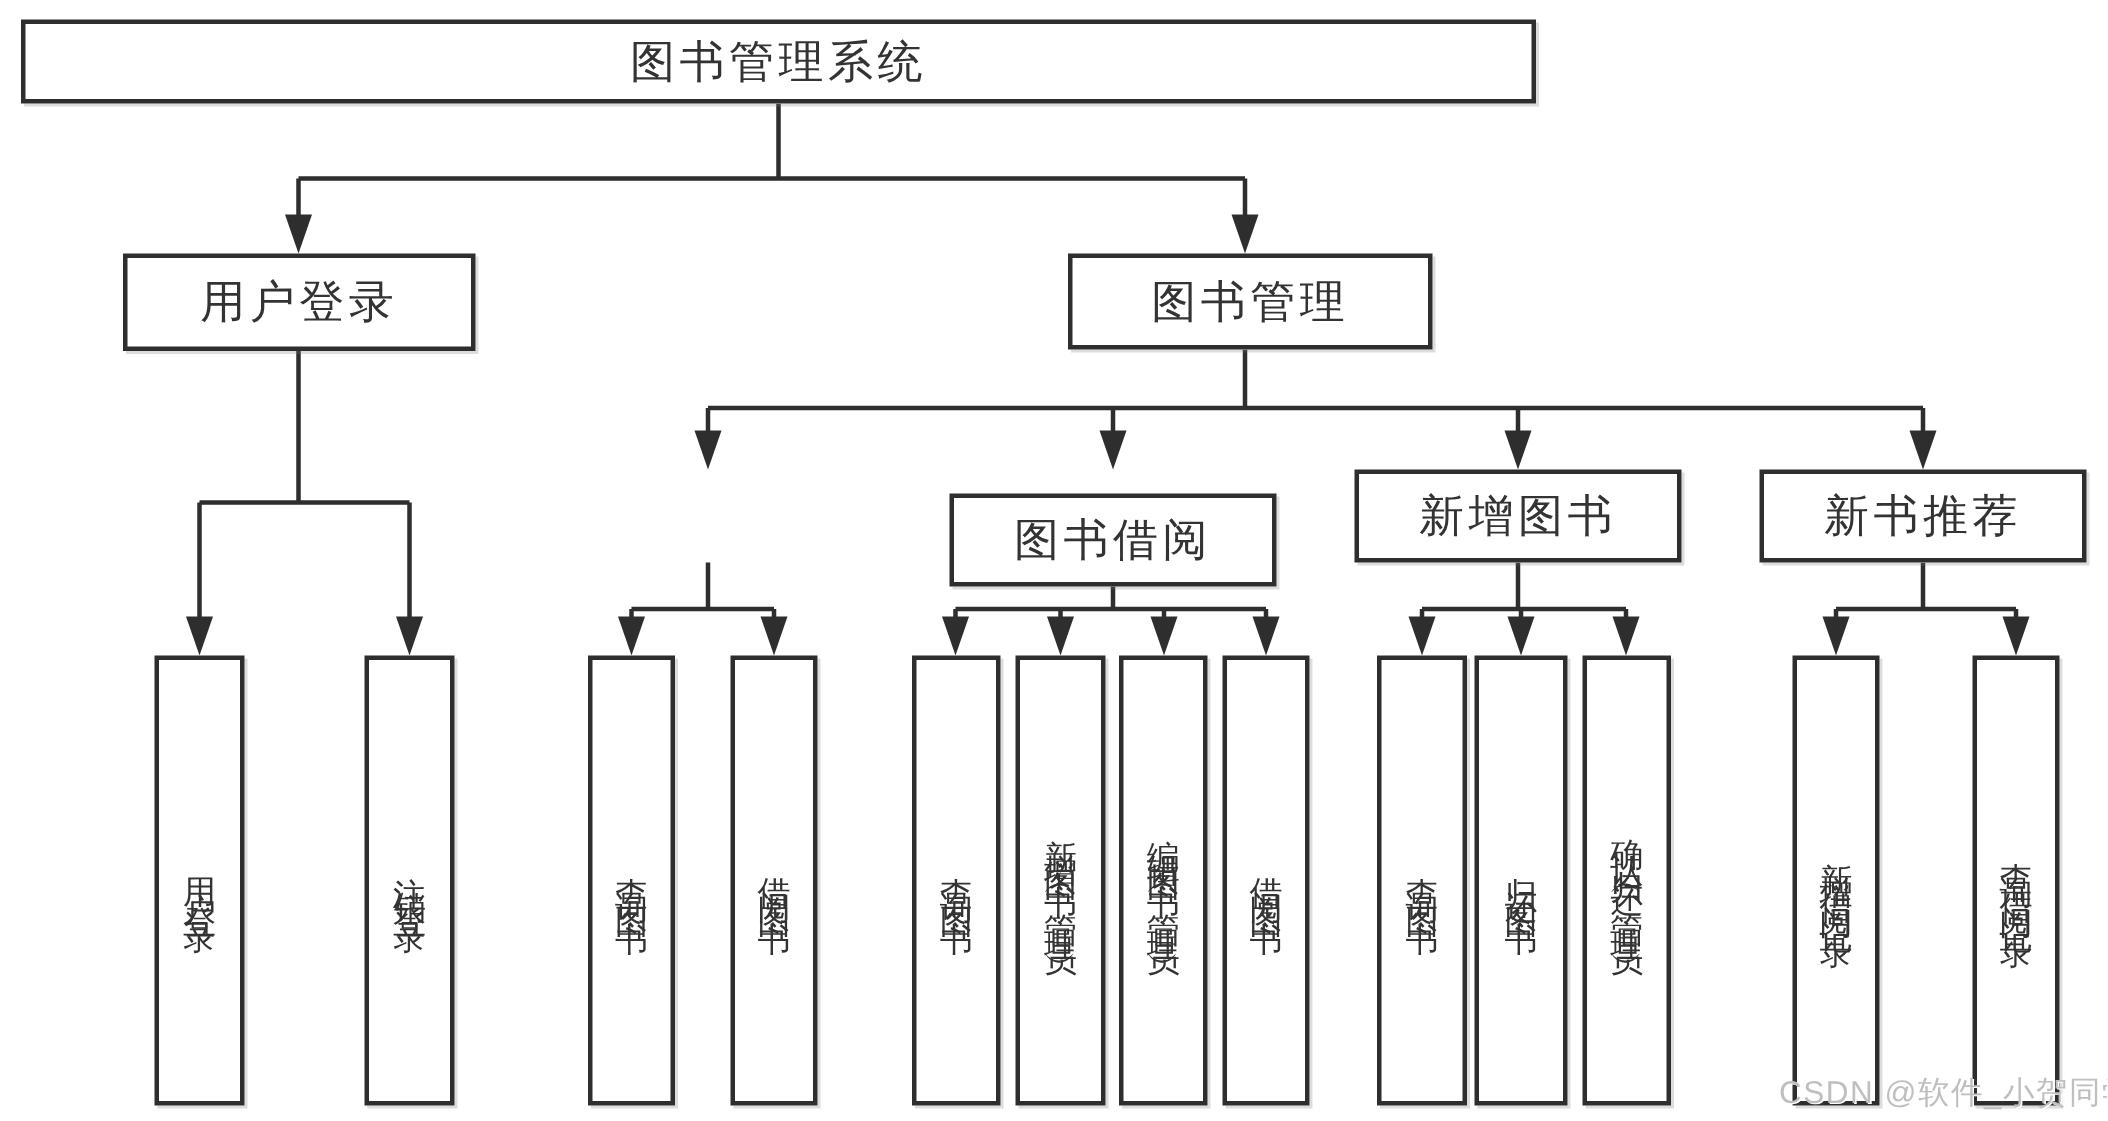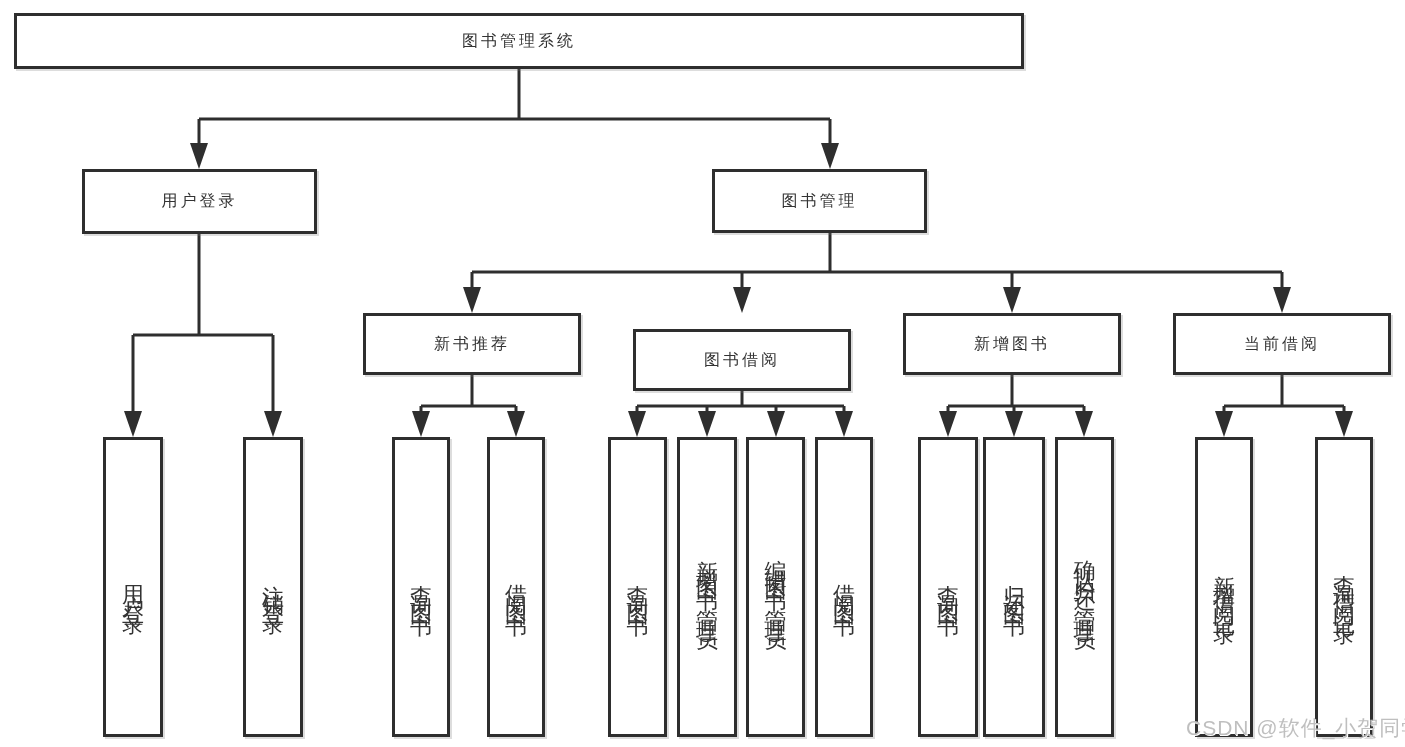--- a/index.html
+++ b/index.html
@@ -8,21 +8,21 @@
     font-family:"Liberation Sans", sans-serif; overflow:hidden;
   }
   svg.connectors { position:absolute; left:0; top:0; }
   .node {
     position:absolute; box-sizing:border-box;
     background:#ffffff; border:3px solid #2e2e2e;
     display:flex; align-items:center; justify-content:center;
     color:#333333; box-shadow:2px 2px 0 rgba(120,120,120,.25);
   }
   .hnode span {
-    font-size:16px; letter-spacing:3px; white-space:nowrap;
+    font-size:30px; letter-spacing:3px; white-space:nowrap;
     color:#333333;
   }
   .vnode span {
     writing-mode:vertical-rl; text-orientation:mixed;
     font-size:22px; letter-spacing:10px; color:#333333;
   }
   .watermark {
     position:absolute; left:1186px; top:714px;
     font-size:21px; letter-spacing:1px; color:#bfbfbf;
     text-shadow:1px 1px 0 #ffffff; white-space:nowrap;
@@ -73,35 +73,32 @@
     </g>
   </svg>
 
   <div class="node hnode" style="left:14px;top:13px;width:1010px;height:56px;">
     <span>图书管理系统</span>
   </div>
 
   <div class="node hnode" style="left:82px;top:169px;width:235px;height:65px;">
     <span>用户登录</span>
   </div>
-  <div class="node hnode" style="left:712px;top:169px;width:215px;height:64px;">
+  <div class="node hnode" style="left:712px;top:169px;width:243px;height:64px;">
     <span>图书管理</span>
   </div>
 
-  <div class="node hnode" style="left:363px;top:313px;width:218px;height:62px;">
-    <span>新书推荐</span>
-  </div>
   <div class="node hnode" style="left:633px;top:313px;width:218px;height:62px;margin-top:16px;">
     <span>图书借阅</span>
   </div>
   <div class="node hnode" style="left:903px;top:313px;width:218px;height:62px;">
     <span>新增图书</span>
   </div>
   <div class="node hnode" style="left:1173px;top:313px;width:218px;height:62px;">
-    <span>当前借阅</span>
+    <span>新书推荐</span>
   </div>
 
   <div class="node vnode" style="left:103px;top:437px;width:60px;height:300px;">
     <span>用户登录</span>
   </div>
   <div class="node vnode" style="left:243px;top:437px;width:60px;height:300px;">
     <span>注销登录</span>
   </div>
 
   <div class="node vnode" style="left:392px;top:437px;width:58px;height:300px;">

